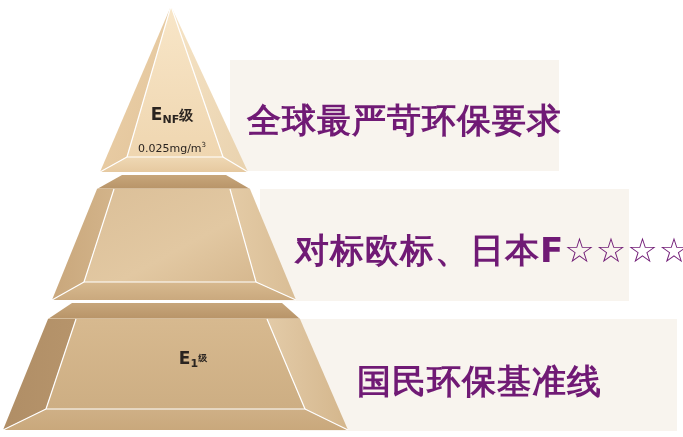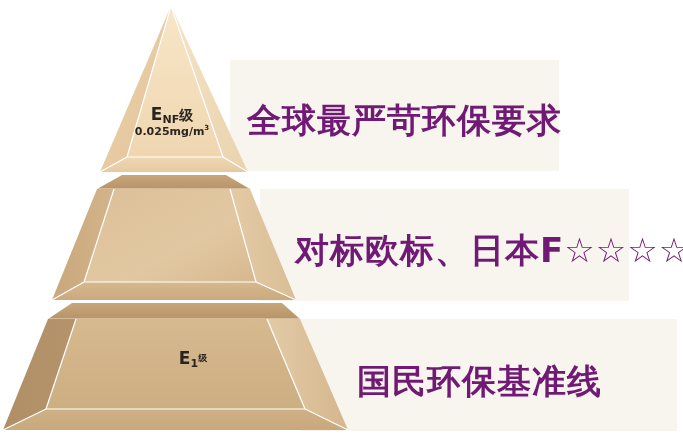--- a/index.html
+++ b/index.html
@@ -34,23 +34,22 @@
     .grade {
       font-weight: bold;
       font-size: 17px;
       white-space: nowrap;
     }
     .grade .sub { font-size: 11px; vertical-align: -3px; }
     .grade .ji { font-size: 14px; }
     .grade .ji-small { font-size: 9px; vertical-align: 3px; }
     .value {
       font-size: 11px;
-      margin-top: 0;
+      margin-top: 17px;
       white-space: nowrap;
-      font-weight: bold;
     }
     .value sup { font-size: 7px; vertical-align: 5px; }
   </style>
 </head>
 <body>
 
 <div class="canvas">
 
   <div class="banner" style="left:230px; top:60px; width:329px; height:111px;"></div>
   <div class="banner" style="left:260px; top:189px; width:369px; height:112px;"></div>

